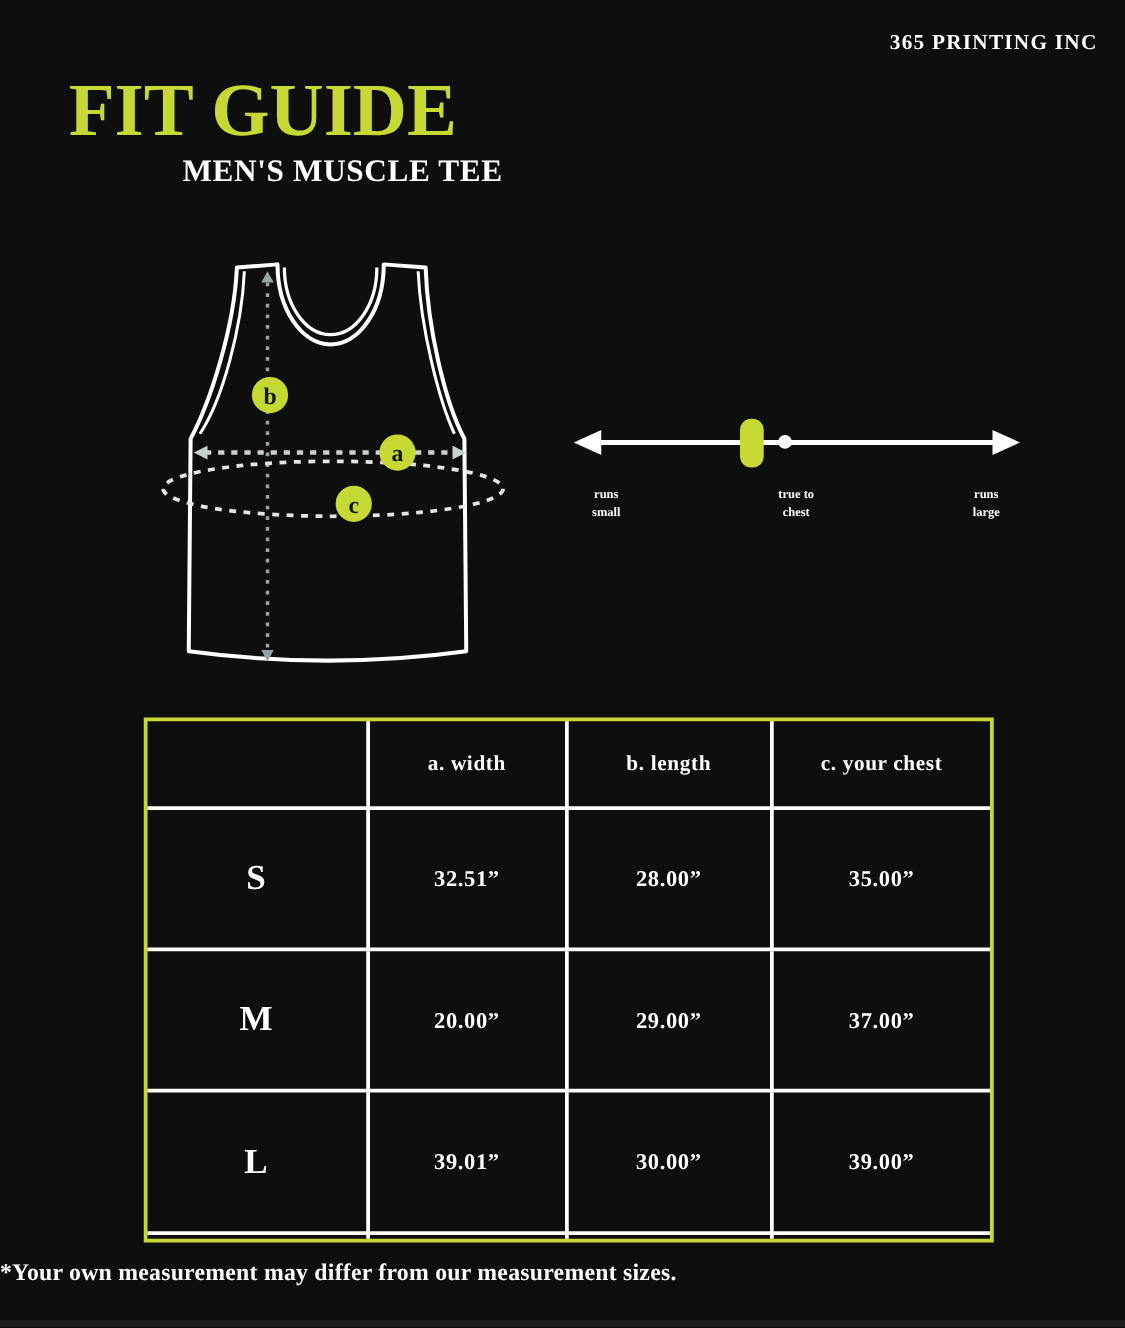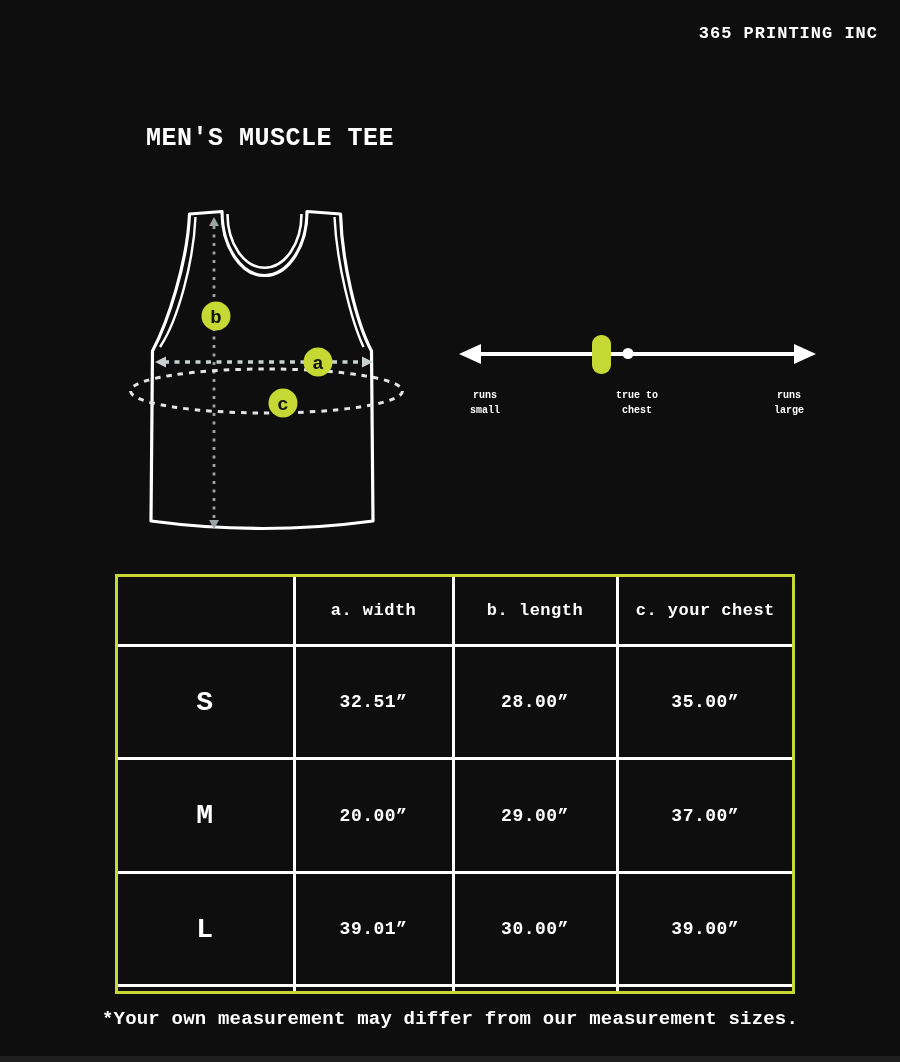--- a/index.html
+++ b/index.html
@@ -1,20 +1,20 @@
 <!DOCTYPE html>
 <html><head>
 <meta charset="utf-8">
 <style>
   * { margin:0; padding:0; box-sizing:border-box; }
   body { background:#000; }
   .page {
     position:relative; width:900px; height:1062px;
     background:#0e0e0e; overflow:hidden;
-    font-family:Liberation Mono, monospace; color:#fff;
+    font-family:Liberation Serif, serif; color:#fff;
   }
   .brand {
     position:absolute; top:24px; right:22px;
     font-size:17px; font-weight:bold; letter-spacing:1px; color:#fff;
   }
   .title {
     position:absolute; top:54px; left:55px;
     font-size:60px; font-weight:bold; letter-spacing:0px; color:#c5d834;
   }
   .subtitle {
@@ -38,33 +38,34 @@
   table { width:100%; height:100%; border-collapse:collapse; table-layout:fixed; }
   th, td { border:3px solid #ffffff; text-align:center; vertical-align:middle; color:#fff; }
   tr > *:first-child { border-left:none; }
   tr > *:last-child  { border-right:none; }
   tr:first-child > * { border-top:none; }
   tr:last-child  > * { border-bottom:none; }
   th { font-size:17px; font-weight:bold; letter-spacing:0.5px; }
   td.size-cell { font-size:28px; font-weight:bold; letter-spacing:1px; }
   td.val-cell  { font-size:18px; font-weight:bold; letter-spacing:0.5px; }
   .footnote {
-    position:absolute; left:0; right:0; top:1008px; text-align:center;
+    position:absolute; left:0; right:0; top:1008px; text-align:left;
     font-size:19px; font-weight:bold; letter-spacing:0.2px; color:#fff;
   }
   .bottom-strip {
     position:absolute; left:0; right:0; bottom:0; height:6px; background:#1e1e1e;
   }
 </style>
 </head>
 <body>
 
 <div class="page">
 
   <div class="brand">365 PRINTING INC</div>
+  <div class="title">FIT GUIDE</div>
   <div class="subtitle">MEN'S MUSCLE TEE</div>
 
   <svg class="tee-svg" viewBox="110 195 310 370">
 
     <path d="M 189.5 214 L 222 211.5 A 42.5 64 0 0 0 307 211.5 L 340.5 214
          C 342 262 356 322 371.5 351 L 373 521 Q 263 536 151 521 L 152.5 351
          C 168 322 187.5 262 189.5 214 Z" fill="none" stroke="#ffffff" stroke-width="3.2" stroke-linejoin="round"></path>
 
     <path d="M 227.5 214 A 36.5 53 0 0 0 301.5 214" fill="none" stroke="#ffffff" stroke-width="2.6"></path>
 

